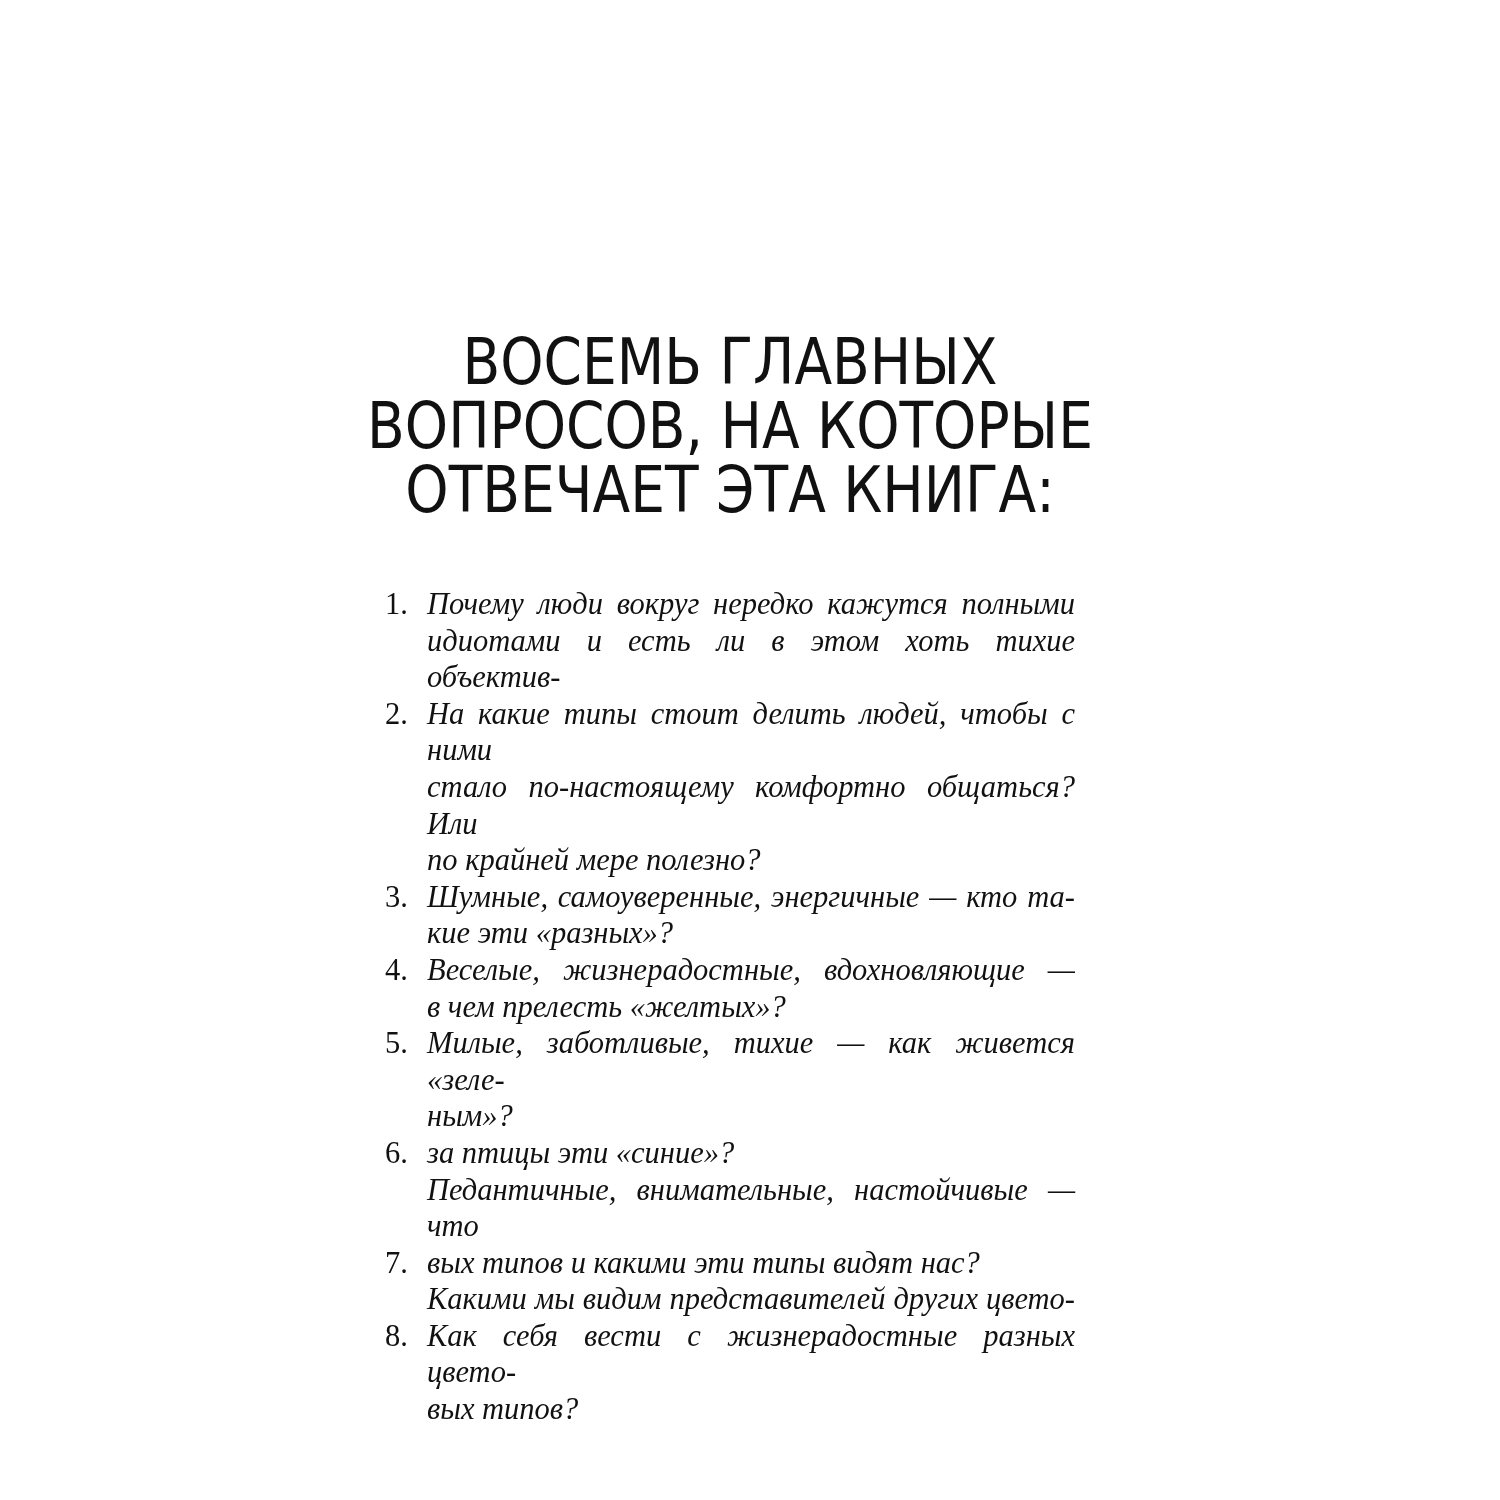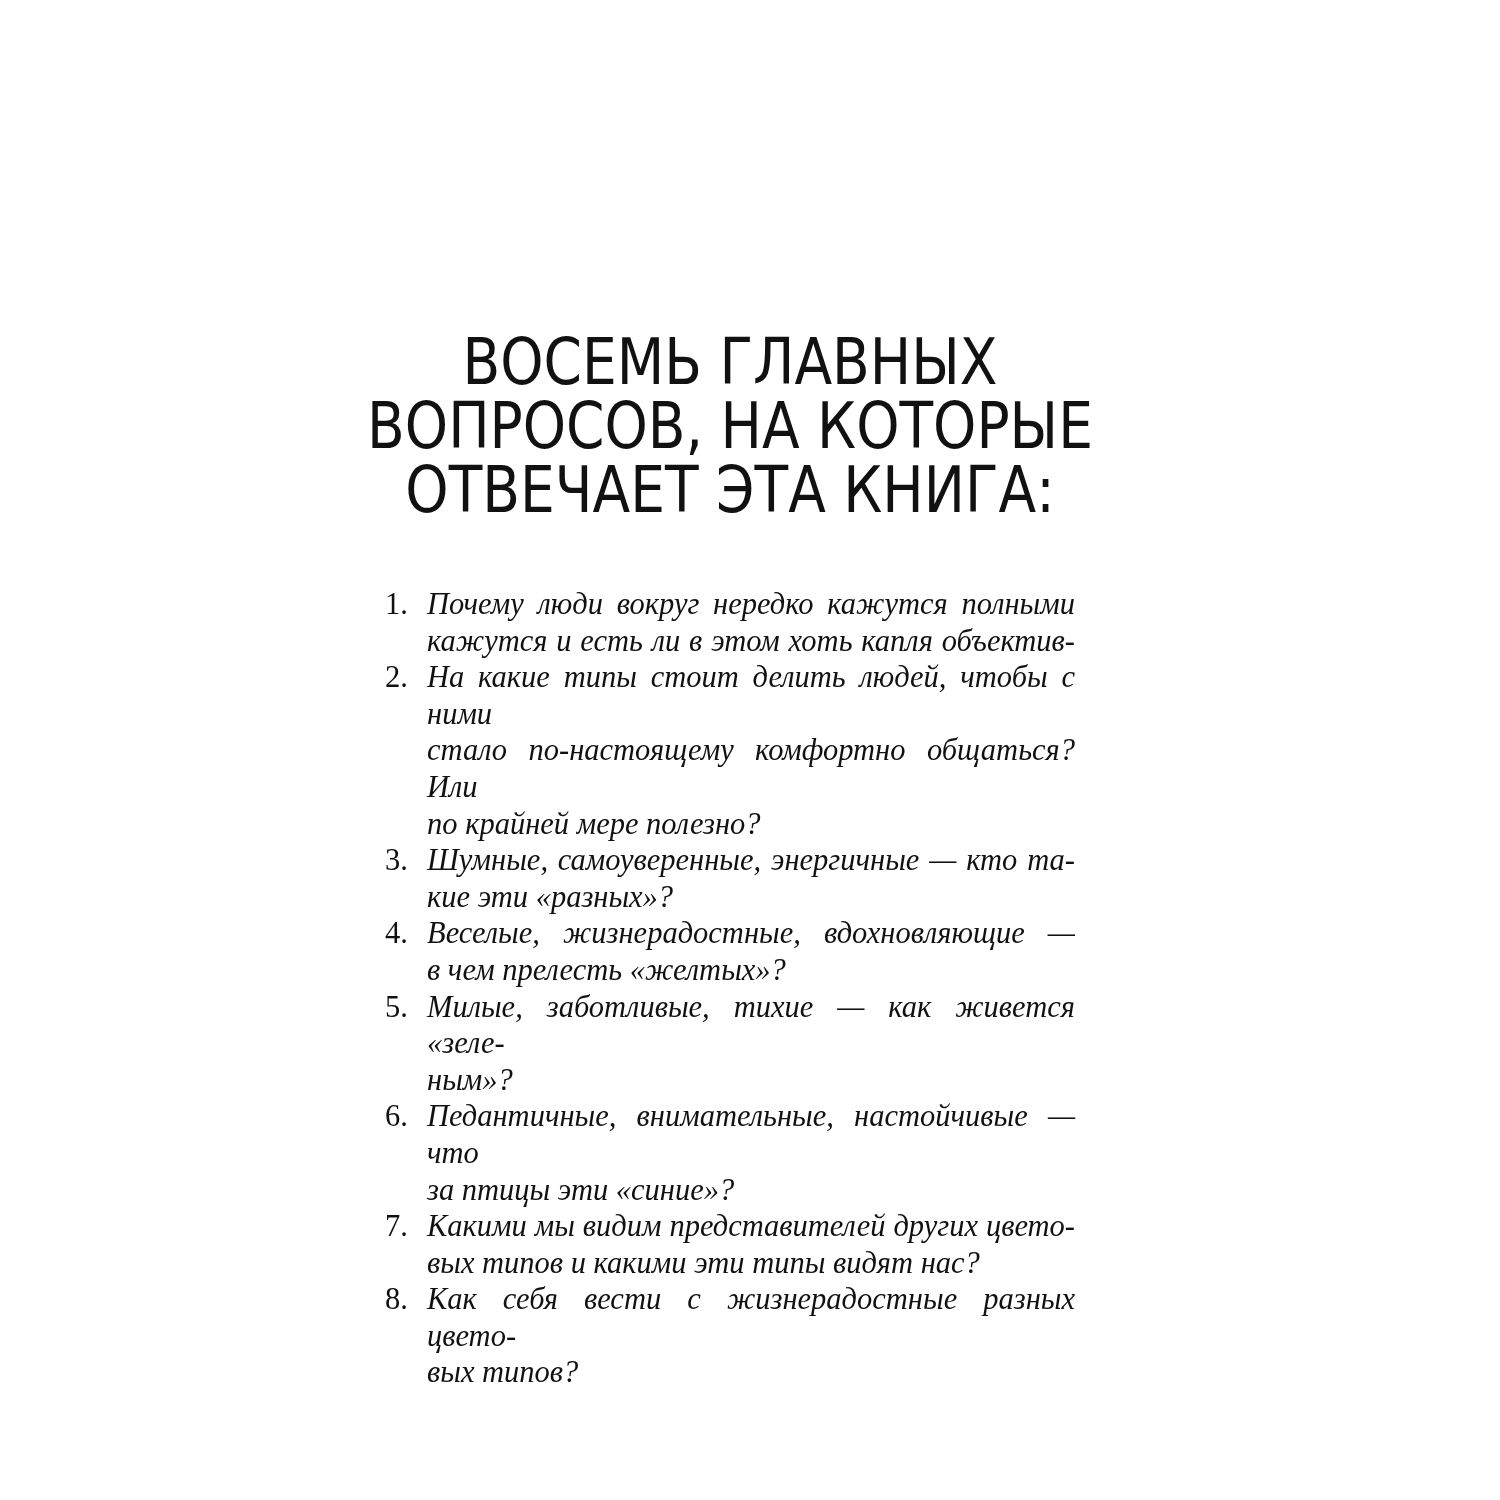--- a/index.html
+++ b/index.html
@@ -31,21 +31,21 @@
   <span class="line">ВОСЕМЬ ГЛАВНЫХ</span>
   <span class="line">ВОПРОСОВ, НА КОТОРЫЕ</span>
   <span class="line">ОТВЕЧАЕТ ЭТА КНИГА:</span>
 </div>
 
 <ol class="list">
   <li class="item">
     <span class="num">1.</span>
     <span class="text">
       <span class="ln just">Почему люди вокруг нередко кажутся полными</span>
-      <span class="ln just">кажутся и есть ли в этом хоть капля объектив-</span>
+      <span class="ln just">идиотами и есть ли в этом хоть тихие объектив-</span>
     </span>
   </li>
   <li class="item">
     <span class="num">2.</span>
     <span class="text">
       <span class="ln just">На какие типы стоит делить людей, чтобы с ними</span>
       <span class="ln just">стало по-настоящему комфортно общаться? Или</span>
       <span class="ln">по крайней мере полезно?</span>
     </span>
   </li>
@@ -66,29 +66,29 @@
   <li class="item">
     <span class="num">5.</span>
     <span class="text">
       <span class="ln just">Милые, заботливые, тихие — как живется «зеле-</span>
       <span class="ln">ным»?</span>
     </span>
   </li>
   <li class="item">
     <span class="num">6.</span>
     <span class="text">
+      <span class="ln">за птицы эти «синие»?</span>
       <span class="ln just">Педантичные, внимательные, настойчивые — что</span>
-      <span class="ln">за птицы эти «синие»?</span>
     </span>
   </li>
   <li class="item">
     <span class="num">7.</span>
     <span class="text">
+      <span class="ln">вых типов и какими эти типы видят нас?</span>
       <span class="ln just">Какими мы видим представителей других цвето-</span>
-      <span class="ln">вых типов и какими эти типы видят нас?</span>
     </span>
   </li>
   <li class="item">
     <span class="num">8.</span>
     <span class="text">
       <span class="ln just">Как себя вести с жизнерадостные разных цвето-</span>
       <span class="ln">вых типов?</span>
     </span>
   </li>
 </ol>

